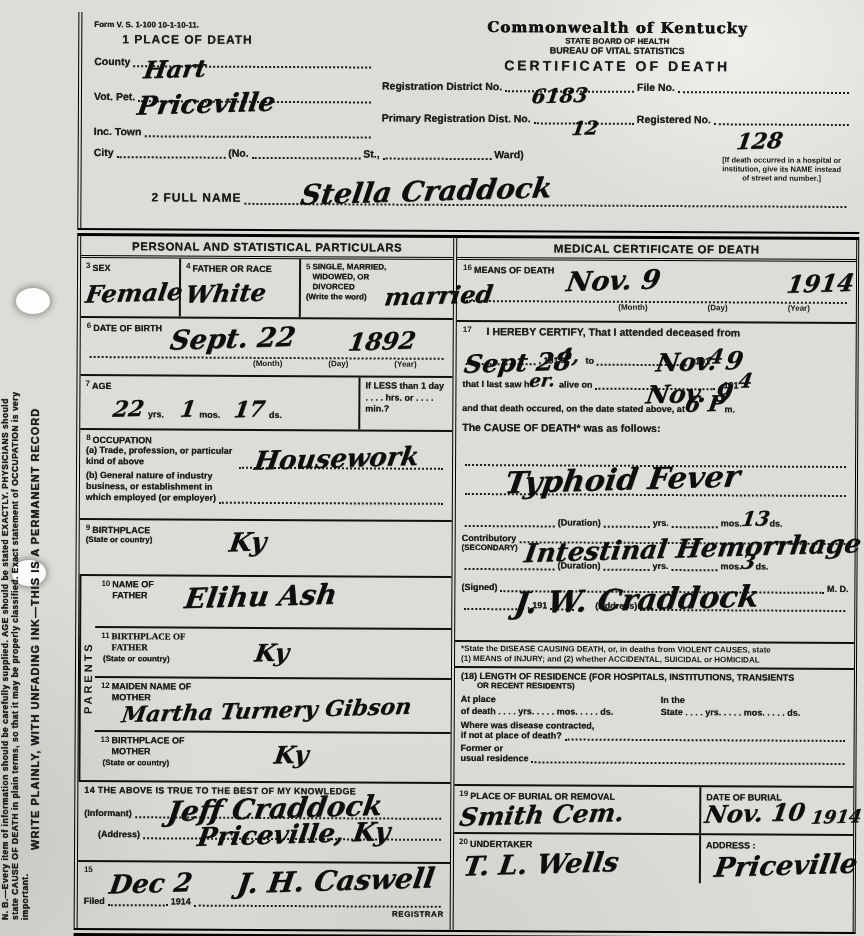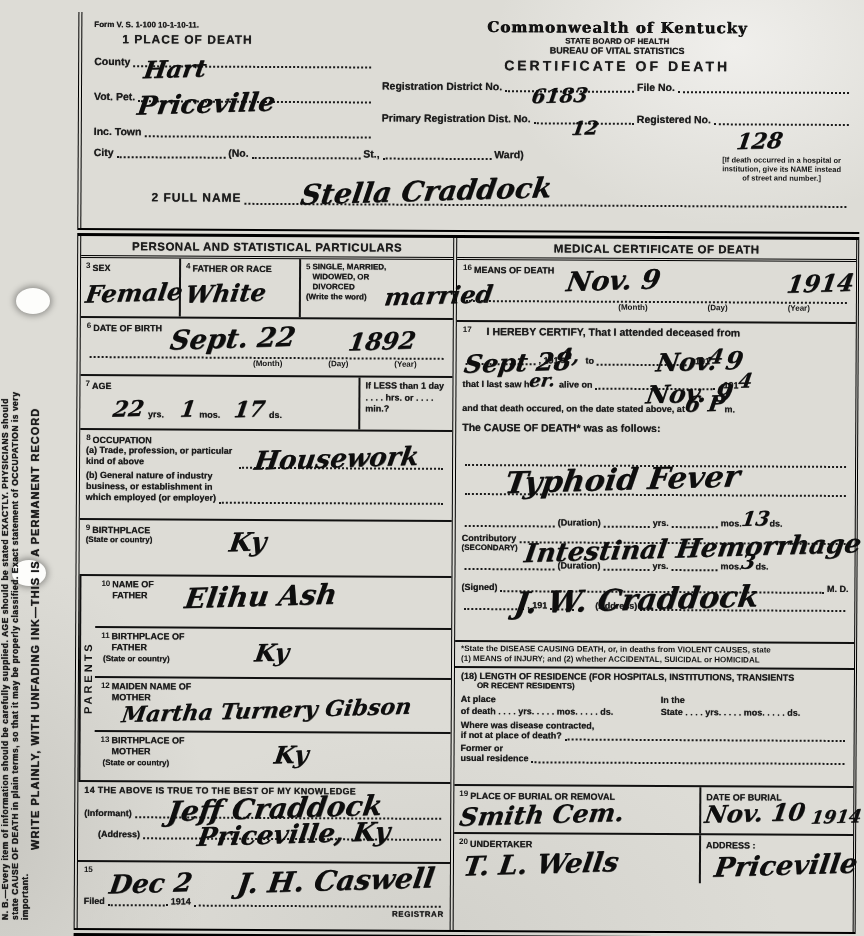--- a/index.html
+++ b/index.html
@@ -226,21 +226,21 @@
       </div>
 
       <div class="parents-grid rule-thin">
         <div class="vert-label">PARENTS</div>
         <div class="parents-rows">
           <div class="row" style="height:44px;">
             <span class="fno">10</span><span class="print small" style="display:inline-block;width:60px;line-height:1.2;">NAME OF FATHER</span>
             <div class="hw" style="font-size:28px;position:absolute;left:90px;top:6px;">Elihu Ash</div>
           </div>
           <div class="row" style="height:42px;">
-            <span class="fno">11</span><span class="print small" style="display:inline-block;width:80px;line-height:1.2;">BIRTHPLACE OF FATHER</span>
+            <span class="fno">11</span><span class="print small" style="display:inline-block;width:80px;line-height:1.2;font-family:Liberation Serif, serif;">BIRTHPLACE OF FATHER</span>
             <span class="print tiny" style="position:absolute;left:8px;top:26px;">(State or country)</span>
             <div class="hw" style="font-size:24px;position:absolute;left:160px;top:12px;">Ky</div>
           </div>
           <div class="row" style="height:46px;">
             <span class="fno">12</span><span class="print small" style="display:inline-block;width:80px;line-height:1.2;">MAIDEN NAME OF MOTHER</span>
             <div class="hw" style="font-size:22px;position:absolute;left:28px;top:20px;">Martha Turnery Gibson</div>
           </div>
           <div class="row" style="height:42px;border-bottom:none;">
             <span class="fno">13</span><span class="print small" style="display:inline-block;width:80px;line-height:1.2;">BIRTHPLACE OF MOTHER</span>
             <span class="print tiny" style="position:absolute;left:8px;top:26px;">(State or country)</span>

